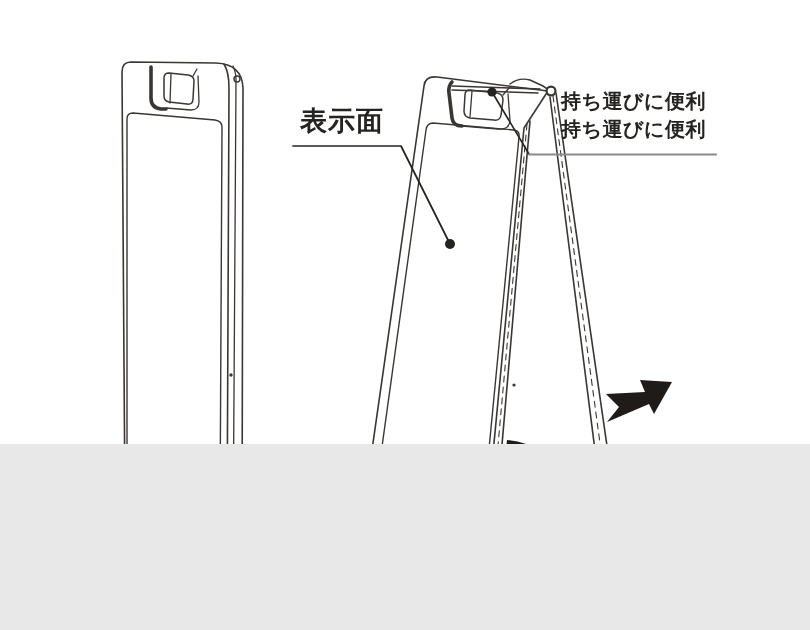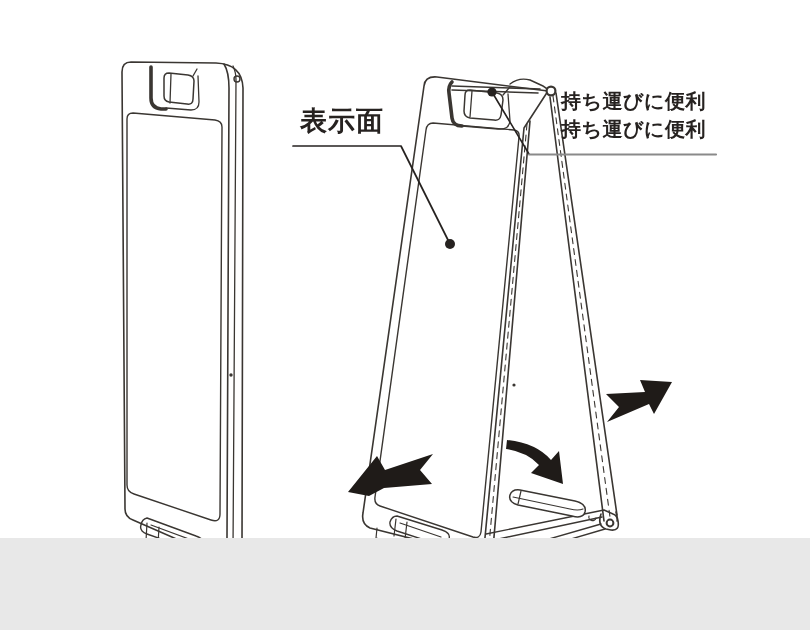--- a/index.html
+++ b/index.html
@@ -6,21 +6,21 @@
     --line:#3a3632;
     --text:#262220;
     --arrow:#1f1b18;
     --leader:#262220;
     --leader-gray:#8a8a8a;
     --bg:#ffffff;
   }
   html,body{margin:0;padding:0;background:#e8e8e8;}
   .canvas{
     position:relative;
-    width:810px;height:538px;
+    width:810px;height:444px;
     background:var(--bg);
     overflow:hidden;
     font-family:"DejaVu Sans","Liberation Sans",sans-serif;
   }
   .canvas svg{position:absolute;left:0;top:0;}
   .label{
     position:absolute;
     color:var(--text);
     font-weight:bold;
     white-space:nowrap;

